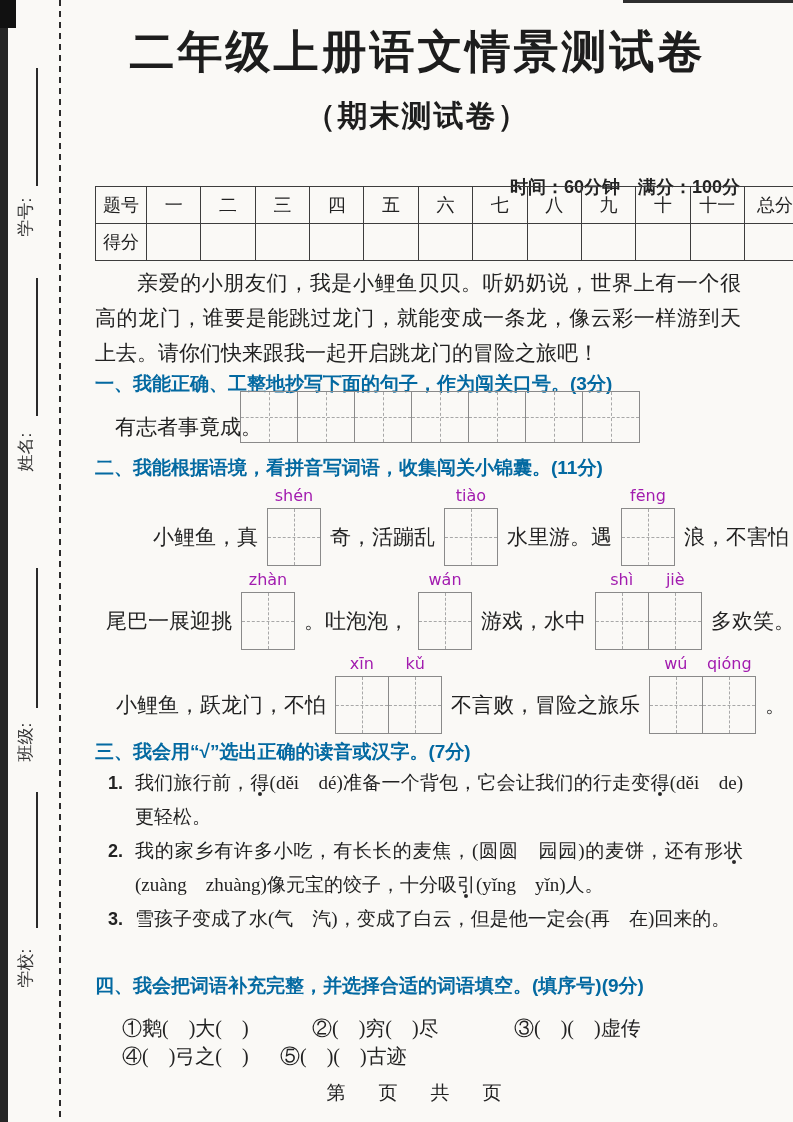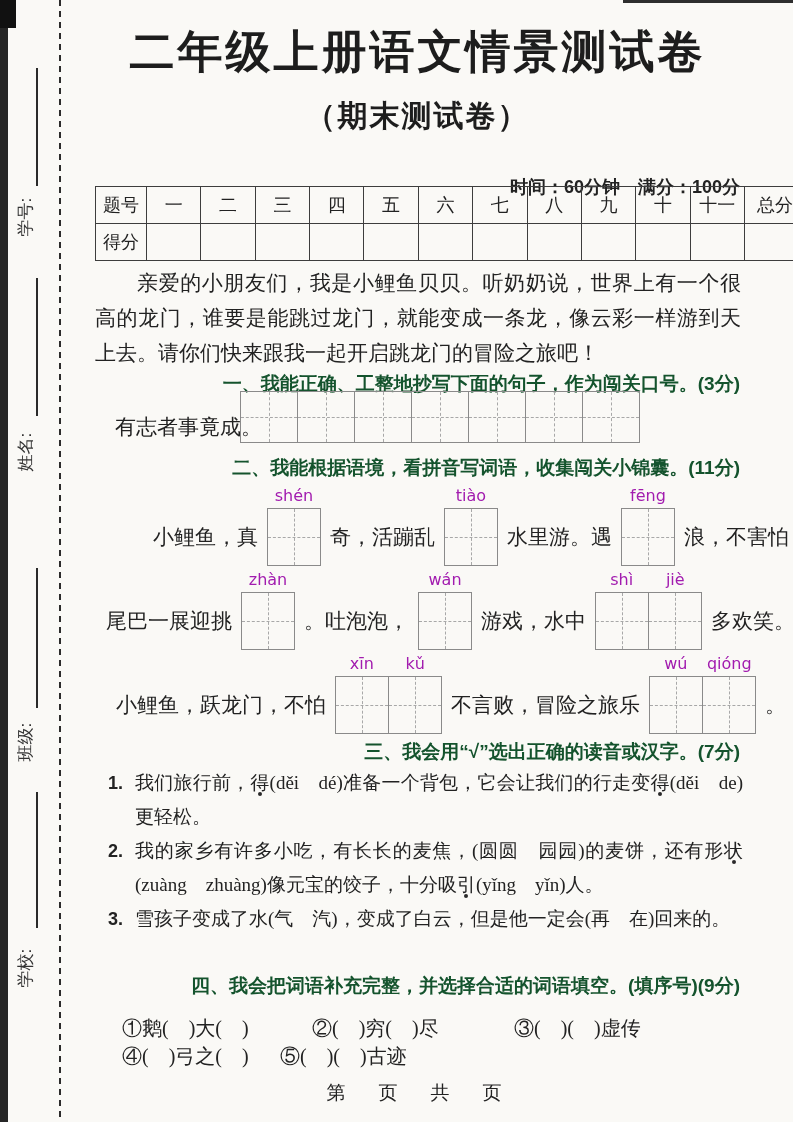--- a/index.html
+++ b/index.html
@@ -31,21 +31,21 @@
   .score{position:absolute;left:95px;top:186px;width:711px;border-collapse:collapse;table-layout:fixed;}
   .score td{border:1px solid #3d3d3d;height:36px;text-align:center;font-size:18px;color:#222;padding:0;}
   .score .lblcol{width:50px;}
   .score .lastcol{width:60px;}
 
   
   .intro{position:absolute;left:95px;top:266px;width:646px;font-size:21px;line-height:35px;
          text-align:justify;text-indent:2em;color:#222;}
 
   .qtitle{position:absolute;left:95px;width:645px;font-size:19px;font-weight:bold;
-          font-family:"Liberation Sans",sans-serif;color:#14532d;text-align:right;}
+          font-family:"Liberation Sans",sans-serif;color:#0369a1;}
 
   
   .q1sentence{position:absolute;left:115px;top:413px;font-size:21px;color:#222;}
   .q1grid{position:absolute;left:240px;top:391px;display:flex;}
   .cellbase{position:relative;background:transparent;border:1px solid #8a8a8a;flex:none;}
   .cellbase::before{content:"";position:absolute;left:50%;top:0;bottom:0;border-left:1px dashed #a8a8a8;}
   .cellbase::after{content:"";position:absolute;top:50%;left:0;right:0;border-top:1px dashed #a8a8a8;}
   .q1cell{width:56px;height:50px;}
   .q1cell + .q1cell{margin-left:-1px;}
 

